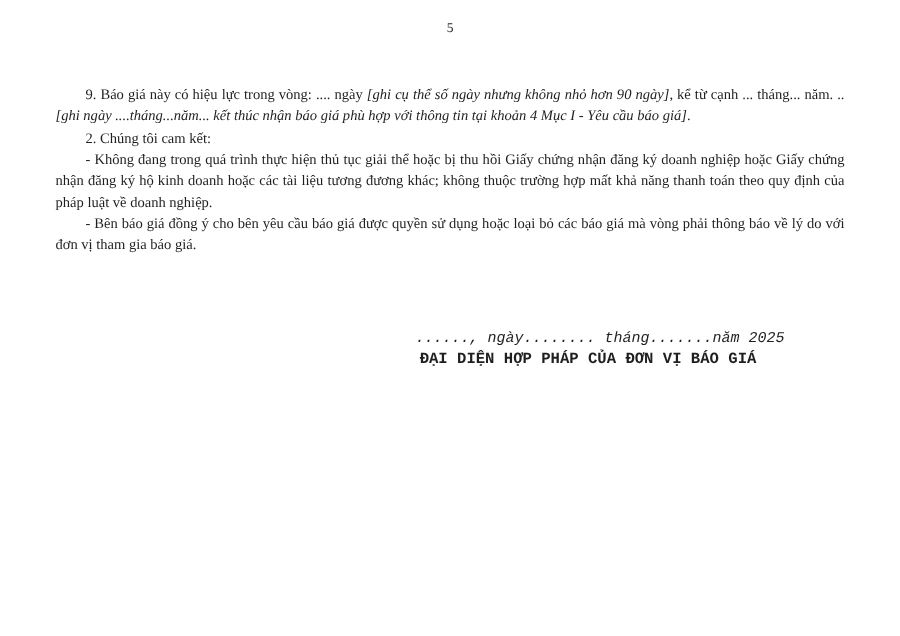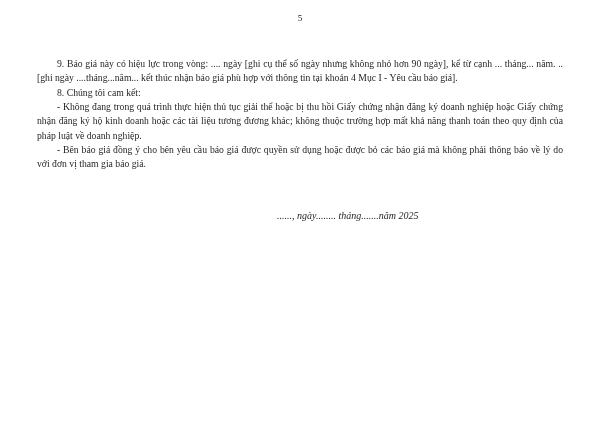--- a/index.html
+++ b/index.html
@@ -32,27 +32,29 @@
     width: 526px;
     font-size: 9.7px;
     line-height: 14.35px;
     text-align: justify;
   }
   .para {
     margin: 0;
     text-indent: 20px;
   }
   .italic-seg {
+    font-style: italic;
   }
   .signature {
     position: absolute;
     left: 277px;
-    top: 209px;
+    top: 220px;
     width: 230px;
-    text-align: left;
+    text-align: center;
+    font-family: Liberation Mono, monospace;
   }
   .sig-date {
     font-style: italic;
     font-size: 10px;
     line-height: 13px;
     white-space: nowrap;
   }
   .sig-title {
     font-weight: bold;
     font-size: 10.4px;
@@ -69,27 +71,28 @@
 <body>
 
 <div class="page">
 
   <div class="page-number">5</div>
 
   <div class="doc-body">
 
     <p class="para"><span>9. Báo giá này có hiệu lực trong vòng: .... ngày </span><span class="italic-seg">[ghi cụ thể số ngày nhưng không nhỏ hơn 90 ngày]</span><span>, kể từ cạnh ... tháng... năm. ..</span><span class="italic-seg">[ghi ngày ....tháng...năm... kết thúc nhận báo giá phù hợp với thông tin tại khoản 4 Mục I - Yêu cầu báo giá]</span><span>.</span></p>
 
-    <p class="para">8. Chúng tôi cam kết:</p>
+    <p class="para">2. Chúng tôi cam kết:</p>
 
     <p class="para">- Không đang trong quá trình thực hiện thủ tục giải thể hoặc bị thu hồi Giấy chứng nhận đăng ký doanh nghiệp hoặc Giấy chứng nhận đăng ký hộ kinh doanh hoặc các tài liệu tương đương khác; không thuộc trường hợp mất khả năng thanh toán theo quy định của pháp luật về doanh nghiệp.</p>
 
 
-    <p class="para">- Bên báo giá đồng ý cho bên yêu cầu báo giá được quyền sử dụng hoặc được bỏ các báo giá mà không phải thông báo về lý do với đơn vị tham gia báo giá.</p>
+    <p class="para">- Bên báo giá đồng ý cho bên yêu cầu báo giá được quyền sử dụng hoặc loại bỏ các báo giá mà vòng phải thông báo về lý do với đơn vị tham gia báo giá.</p>
 
 
   </div>
 
   <div class="signature">
     <div class="sig-date">......, ngày........ tháng.......năm 2025</div>
+    <div class="sig-title">ĐẠI DIỆN HỢP PHÁP CỦA ĐƠN VỊ BÁO GIÁ</div>
   </div>
 
 </div>
 
 </body></html>

